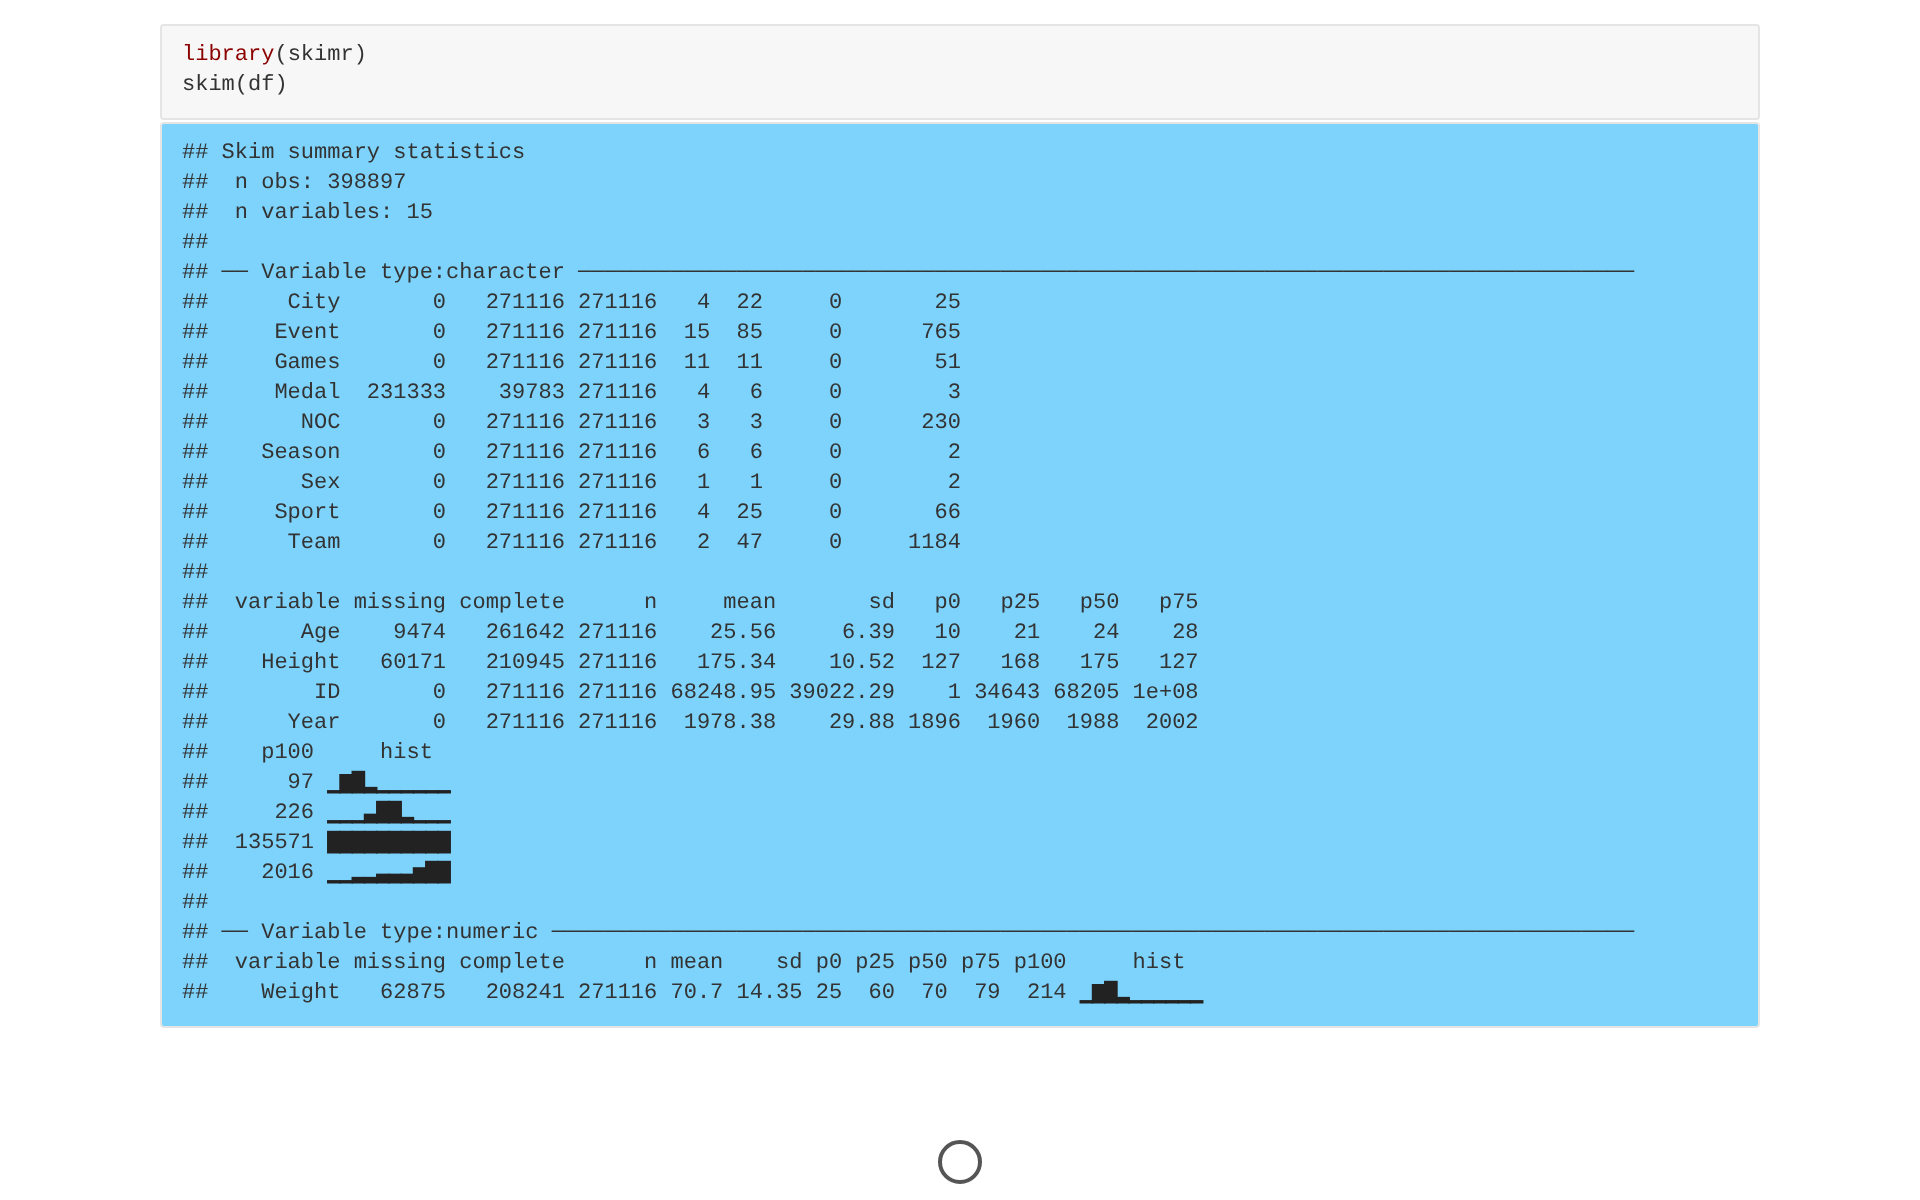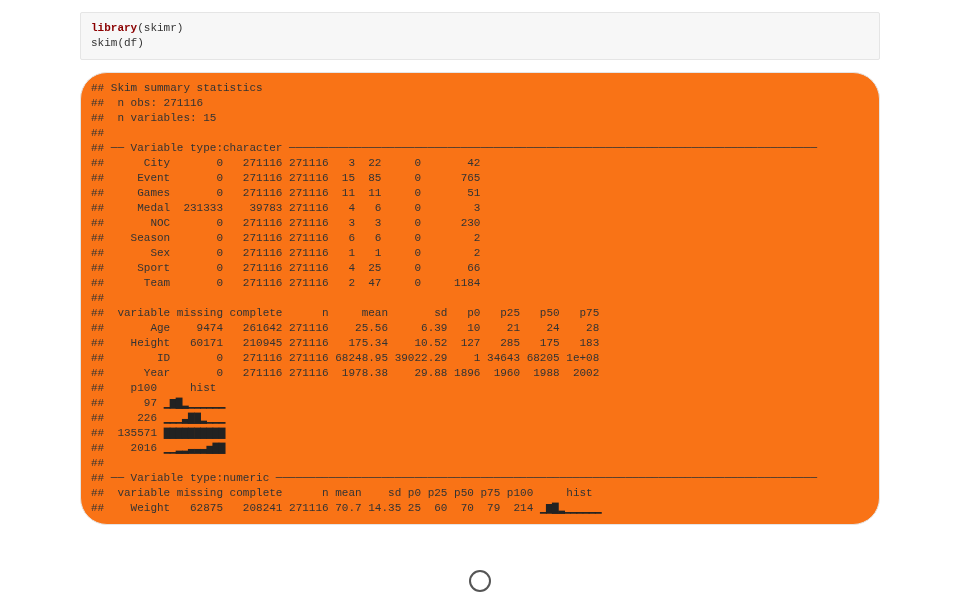--- a/index.html
+++ b/index.html
@@ -24,29 +24,28 @@
     background: #f7f7f7;
     border: 1px solid #e5e5e5;
     border-radius: 2px;
     padding: 8px 10px;
     box-sizing: border-box;
   }
   .code-box {
     margin-top: 12px;
   }
   .output-box {
-    margin-top: 12px;
-    background: #f97316;
-    border-radius: 27px;
+    margin-top: 1px;
+    background: #7dd3fc;
   }
   .line {
     white-space: pre;
     line-height: 15px;
   }
-  .kw { color: #8b0000; font-weight: bold; }   
+  .kw { color: #8b0000; font-weight: normal; }   
   .comment { color: #8c8c8c; font-style: italic; }
   .normal { color: #333; }
   .hist {
     color: #222;
     letter-spacing: -0.5px;
   }
   .circle {
     position: absolute;
     left: 50%;
     transform: translateX(-50%);
@@ -63,39 +62,39 @@
 
 <div class="page">
 
   <div class="code-box">
     <div class="line"><span class="kw">library</span><span class="normal">(skimr)</span></div>
     <div class="line normal">skim(df)</div>
   </div>
 
   <div class="output-box">
     <div class="line">## Skim summary statistics</div>
-    <div class="line">##  n obs: 271116 </div>
+    <div class="line">##  n obs: 398897 </div>
     <div class="line">##  n variables: 15 </div>
     <div class="line">## </div>
 
     <div class="line">## ── Variable type:character ────────────────────────────────────────────────────────────────────────────────</div>
-    <div class="line">##      City       0   271116 271116   3  22     0       42</div>
+    <div class="line">##      City       0   271116 271116   4  22     0       25</div>
     <div class="line">##     Event       0   271116 271116  15  85     0      765</div>
     <div class="line">##     Games       0   271116 271116  11  11     0       51</div>
     <div class="line">##     Medal  231333    39783 271116   4   6     0        3</div>
     <div class="line">##       NOC       0   271116 271116   3   3     0      230</div>
     <div class="line">##    Season       0   271116 271116   6   6     0        2</div>
     <div class="line">##       Sex       0   271116 271116   1   1     0        2</div>
     <div class="line">##     Sport       0   271116 271116   4  25     0       66</div>
     <div class="line">##      Team       0   271116 271116   2  47     0     1184</div>
     <div class="line">## </div>
 
     <div class="line">##  variable missing complete      n     mean       sd   p0   p25   p50   p75</div>
     <div class="line">##       Age    9474   261642 271116    25.56     6.39   10    21    24    28</div>
-    <div class="line">##    Height   60171   210945 271116   175.34    10.52  127   285   175   183</div>
+    <div class="line">##    Height   60171   210945 271116   175.34    10.52  127   168   175   127</div>
     <div class="line">##        ID       0   271116 271116 68248.95 39022.29    1 34643 68205 1e+08</div>
     <div class="line">##      Year       0   271116 271116  1978.38    29.88 1896  1960  1988  2002</div>
     <div class="line">##    p100     hist</div>
     <div class="line"><span>##      97 </span><span class="hist">▁▆▇▂▁▁▁▁▁▁ </span></div>
     <div class="line"><span>##     226 </span><span class="hist">▁▁▁▃▇▇▂▁▁▁ </span></div>
     <div class="line"><span>##  135571 </span><span class="hist">▇▇▇▇▇▇▇▇▇▇ </span></div>
     <div class="line"><span>##    2016 </span><span class="hist">▁▁▂▂▃▃▃▅▇▇ </span></div>
     <div class="line">## </div>
 
     <div class="line">## ── Variable type:numeric ──────────────────────────────────────────────────────────────────────────────────</div>

